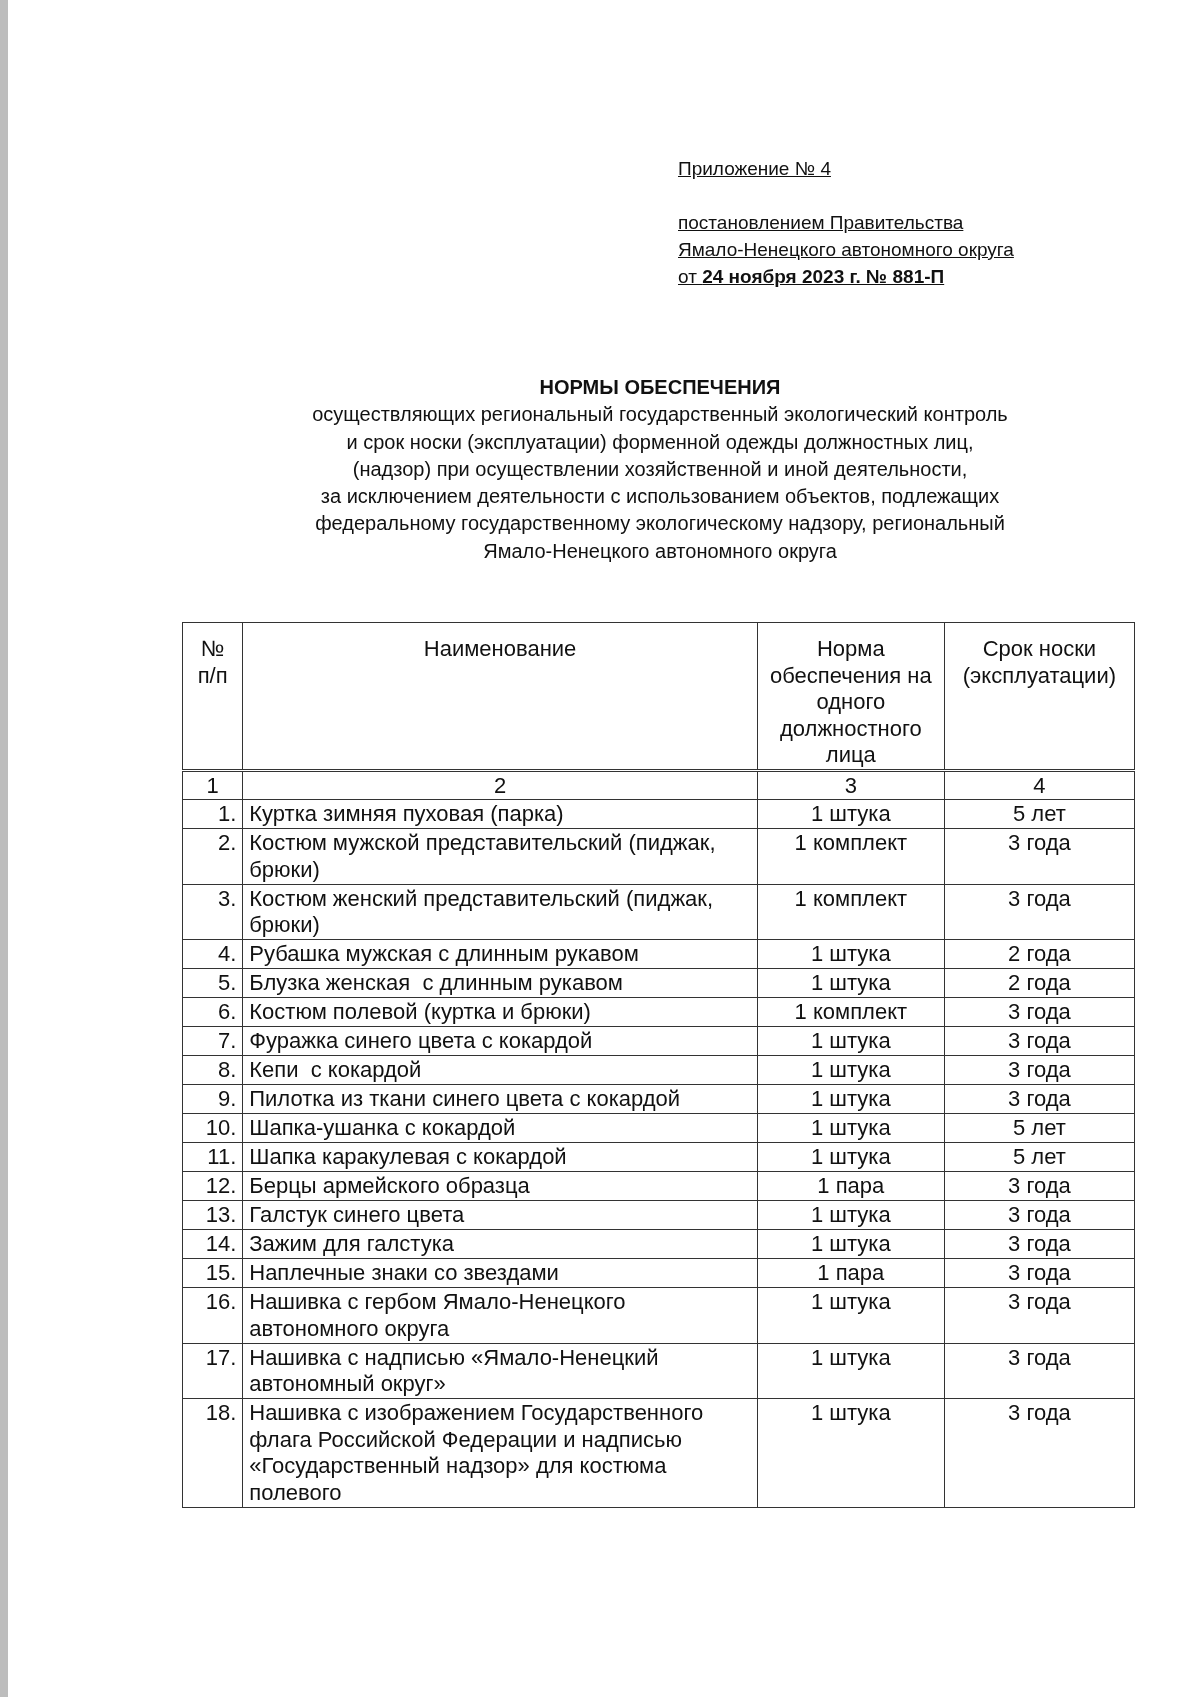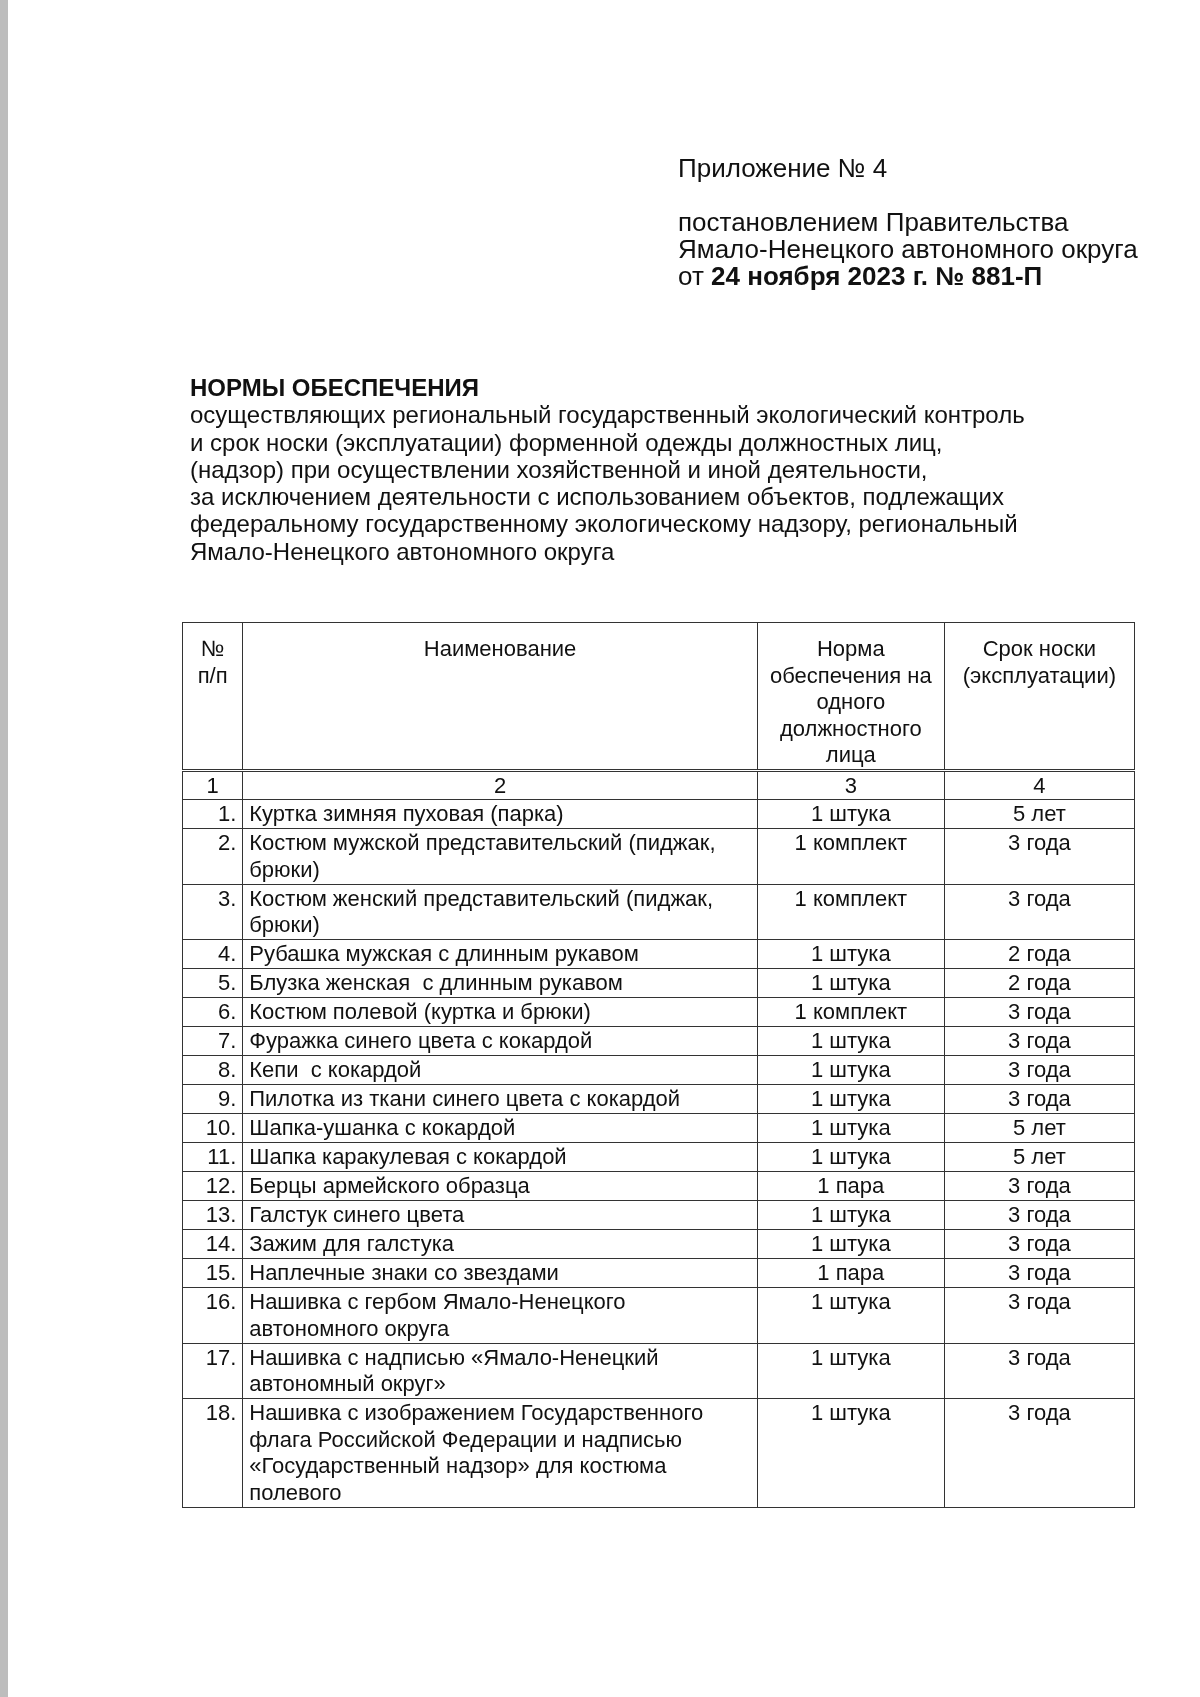--- a/index.html
+++ b/index.html
@@ -20,33 +20,34 @@
       left: 0;
       top: 0;
       width: 8px;
       height: 1697px;
       background: #bdbdbd;
     }
     .approval {
       position: absolute;
       left: 678px;
       top: 155px;
-      font-size: 26px;
+      font-size: 19px;
       line-height: 27px;
       width: 480px;
+      text-decoration: underline;
     }
     .approval .gap { height: 27px; }
     .approval .bold { font-weight: bold; }
     .title-block {
       position: absolute;
       left: 190px;
       top: 374px;
       width: 940px;
-      text-align: left;
-      font-size: 24px;
+      text-align: center;
+      font-size: 20px;
       line-height: 27.3px;
     }
     .title-block .title {
       font-weight: bold;
     }
     table.norms {
       position: absolute;
       left: 182px;
       top: 622px;
       width: 953px;

